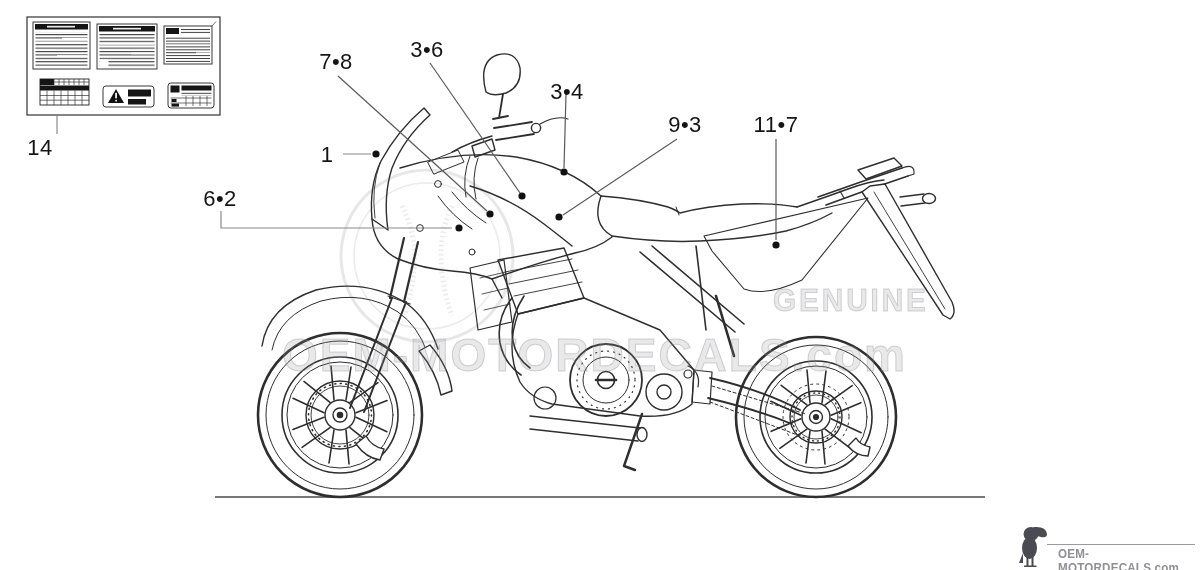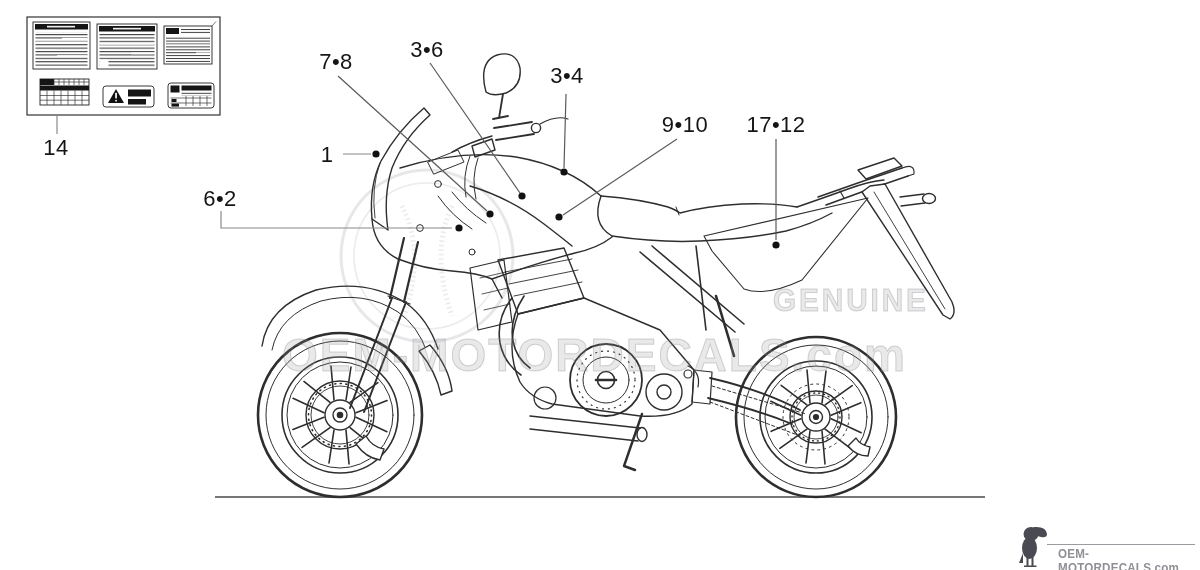--- a/index.html
+++ b/index.html
@@ -276,27 +276,27 @@
       <circle cx="559" cy="217" r="3.6"></circle>
       <circle cx="776" cy="245" r="3.6"></circle>
       <circle cx="376" cy="154" r="3.6"></circle>
     </g>
   </svg>
 
   <div class="wm wm-genuine">GENUINE</div>
   <div class="wm wm-site">OEM-MOTORDECALS.com</div>
 
   <div class="callout" style="left:220px;top:199px">6•2</div>
-  <div class="callout" style="left:567px;top:76px">3•4</div>
+  <div class="callout" style="left:567px;top:92px">3•4</div>
   <div class="callout" style="left:427px;top:50px">3•6</div>
   <div class="callout" style="left:336px;top:62px">7•8</div>
-  <div class="callout" style="left:685px;top:125px">9•10</div>
-  <div class="callout" style="left:776px;top:125px">17•12</div>
+  <div class="callout" style="left:685px;top:125px">9•3</div>
+  <div class="callout" style="left:776px;top:125px">11•7</div>
   <div class="callout" style="left:327px;top:155px">1</div>
-  <div class="callout" style="left:56px;top:148px">14</div>
+  <div class="callout" style="left:40px;top:148px">14</div>
 
   <div class="footer-logo">
     <svg width="34" height="44" style="position:absolute;left:0;top:0">
       <g fill="#4a4a52">
         <ellipse cx="15" cy="11" rx="7.5" ry="7"></ellipse>
         <path d="M18,4 Q30,3 31,11 Q31,15 25,14 Q19,13 15,9 Z"></path>
         <ellipse cx="13.5" cy="25" rx="7.5" ry="11"></ellipse>
         <path d="M7,30 L3,40 L7,40 Z"></path>
         <rect x="10.5" y="34" width="2" height="9"></rect>
         <rect x="15.5" y="34" width="2" height="9"></rect>

